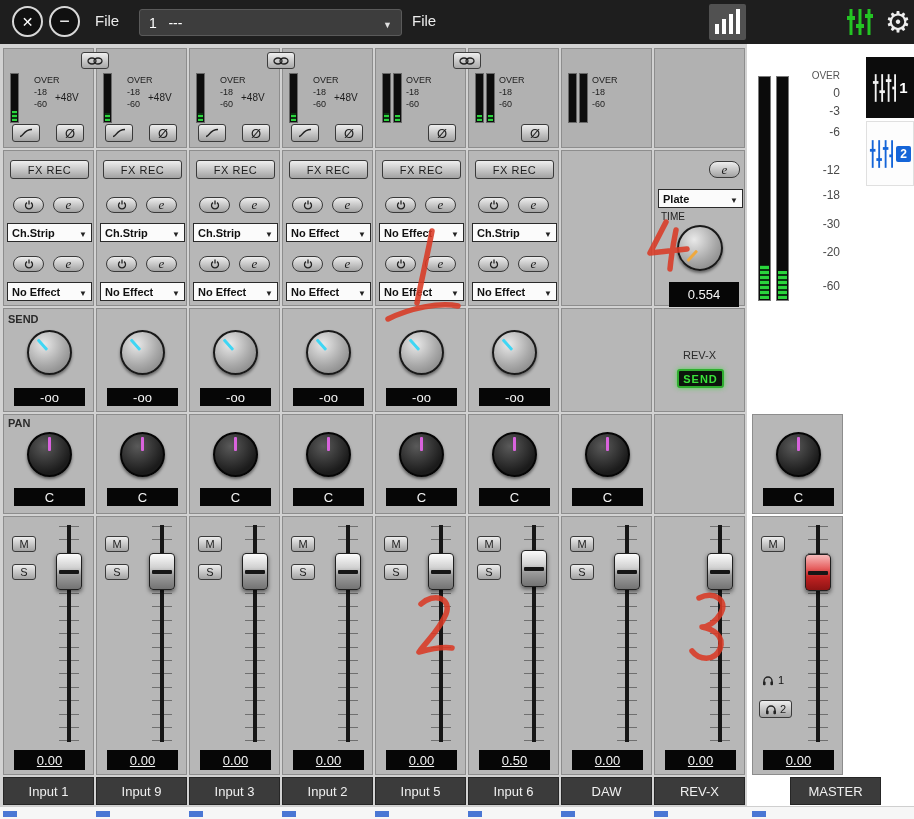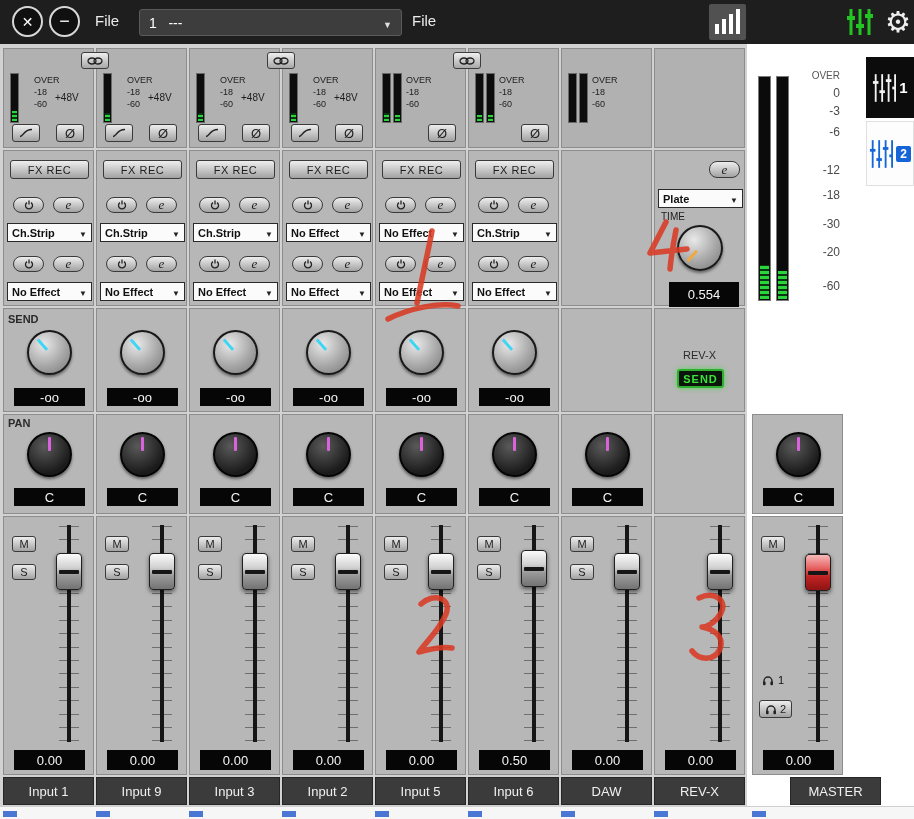--- a/index.html
+++ b/index.html
@@ -65,21 +65,21 @@
   .knob{position:absolute;border-radius:50%;}
   .knob .ind{position:absolute;inset:0;}
   .knob .ind::before{content:"";position:absolute;left:50%;top:3px;width:3px;height:14px;margin-left:-1.5px;background:currentColor;border-radius:1px;}
   .send-knob{left:23px;top:21px;width:45px;height:45px;background:radial-gradient(circle at 36% 30%,#e9e9e9,#a8a8a8 55%,#787878);border:2px solid #191919;box-shadow:0 2px 3px rgba(0,0,0,.45);color:#3fd6f4;}
   .pan-knob{left:23px;top:17px;width:45px;height:45px;background:radial-gradient(circle at 38% 30%,#5a5a5a,#1b1b1b 70%);border:2px solid #050505;box-shadow:0 2px 3px rgba(0,0,0,.5);color:#d963dd;}
   .time-knob{left:22px;top:74px;width:46px;height:46px;background:radial-gradient(circle at 36% 30%,#e9e9e9,#a8a8a8 55%,#787878);border:2px solid #191919;box-shadow:0 2px 3px rgba(0,0,0,.45);color:#efa93f;}
 
   .valbox{position:absolute;background:#060606;color:#f4f4f4;display:flex;align-items:center;justify-content:center;font-size:13px;}
   .send-val{left:10px;top:79px;width:71px;height:18px;}
   .pan-val{left:10px;top:73px;width:71px;height:18px;}
-  .fader-val{left:10px;top:233px;width:71px;height:20px;}
+  .fader-val{left:10px;top:233px;width:71px;height:20px;text-decoration:underline;}
   .revx-time-val{left:14px;top:131px;width:70px;height:25px;}
 
   
   .fader-ticks{position:absolute;left:55px;top:9px;width:20px;height:215px;background:repeating-linear-gradient(180deg,rgba(40,40,40,.5) 0 1px,transparent 1px 13.4px);}
   .fader-track{position:absolute;left:63px;top:8px;width:4px;height:217px;background:#161616;}
   .fader-handle{position:absolute;left:52px;width:26px;height:37px;border:1px solid #202020;border-radius:4px;background:linear-gradient(180deg,#fbfbfb,#d2d2d2 38%,#9a9a9a 62%,#737373);box-shadow:0 2px 4px rgba(0,0,0,.55);z-index:2;}
   .fader-handle::after{content:"";position:absolute;left:2px;right:2px;top:16px;height:4px;background:#161616;border-radius:1px;}
   .fader-handle.red{background:linear-gradient(180deg,#f7baba,#e66060 38%,#c12222 62%,#8e1414);}
   .mute-btn{left:8px;top:19px;width:24px;height:16px;font-size:11px;}
   .solo-btn{left:8px;top:47px;width:24px;height:16px;font-size:11px;}

